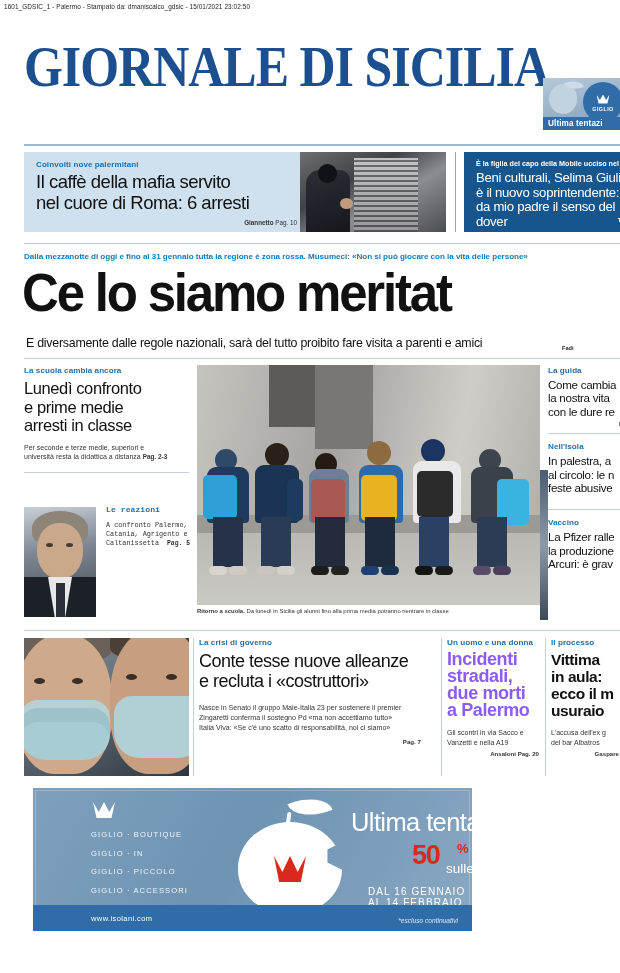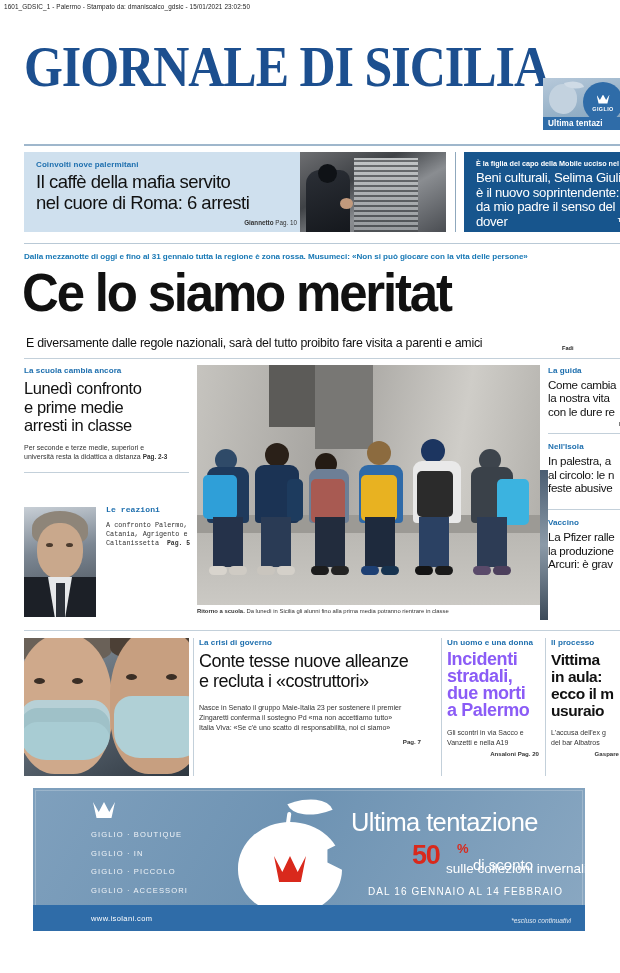--- a/index.html
+++ b/index.html
@@ -247,21 +247,21 @@
   .inc-sub { margin-top: 9px; font-size: 7px; line-height: 9.6px; color: #333; }
   .inc-pag { text-align: right; font-size: 6.1px; font-weight: bold; color: #333; margin-top: 3px; }
 
   .proc { position: absolute; left: 551px; top: 638px; width: 86px; }
   .proc-head { margin-top: 4px; font-size: 15.5px; line-height: 17px; font-weight: bold; color: #111; letter-spacing: -.4px; white-space: nowrap; }
   .proc-sub { margin-top: 9px; font-size: 7px; line-height: 9.6px; color: #333; }
   .proc-pag { text-align: right; font-size: 6.1px; font-weight: bold; color: #333; margin-top: 3px; padding-right: 18px; }
 
   
   .ad {
-    position: absolute; left: 33px; top: 788px; width: 552px; height: 143px;
+    position: absolute; left: 33px; top: 788px; width: 439px; height: 143px;
     background: linear-gradient(120deg,#7fa0bd 0%, #6e93b3 45%, #8aa8c2 100%);
     overflow: hidden;
   }
   .ad-inner-border { position:absolute; left:2px; top:2px; right:2px; bottom:2px; border:1px solid rgba(255,255,255,.22); }
   .ad-logo { position: absolute; left: 60px; top: 14px; width: 22px; height: 20px; }
   .ad-logo:before {
     content:''; position:absolute; left:0; top:0; width:22px; height:16px; background:#fff;
     clip-path: polygon(0 0, 26% 62%, 50% 0, 74% 62%, 100% 0, 84% 100%, 16% 100%);
   }
   .ad-list { position: absolute; left: 58px; top: 42px; }

